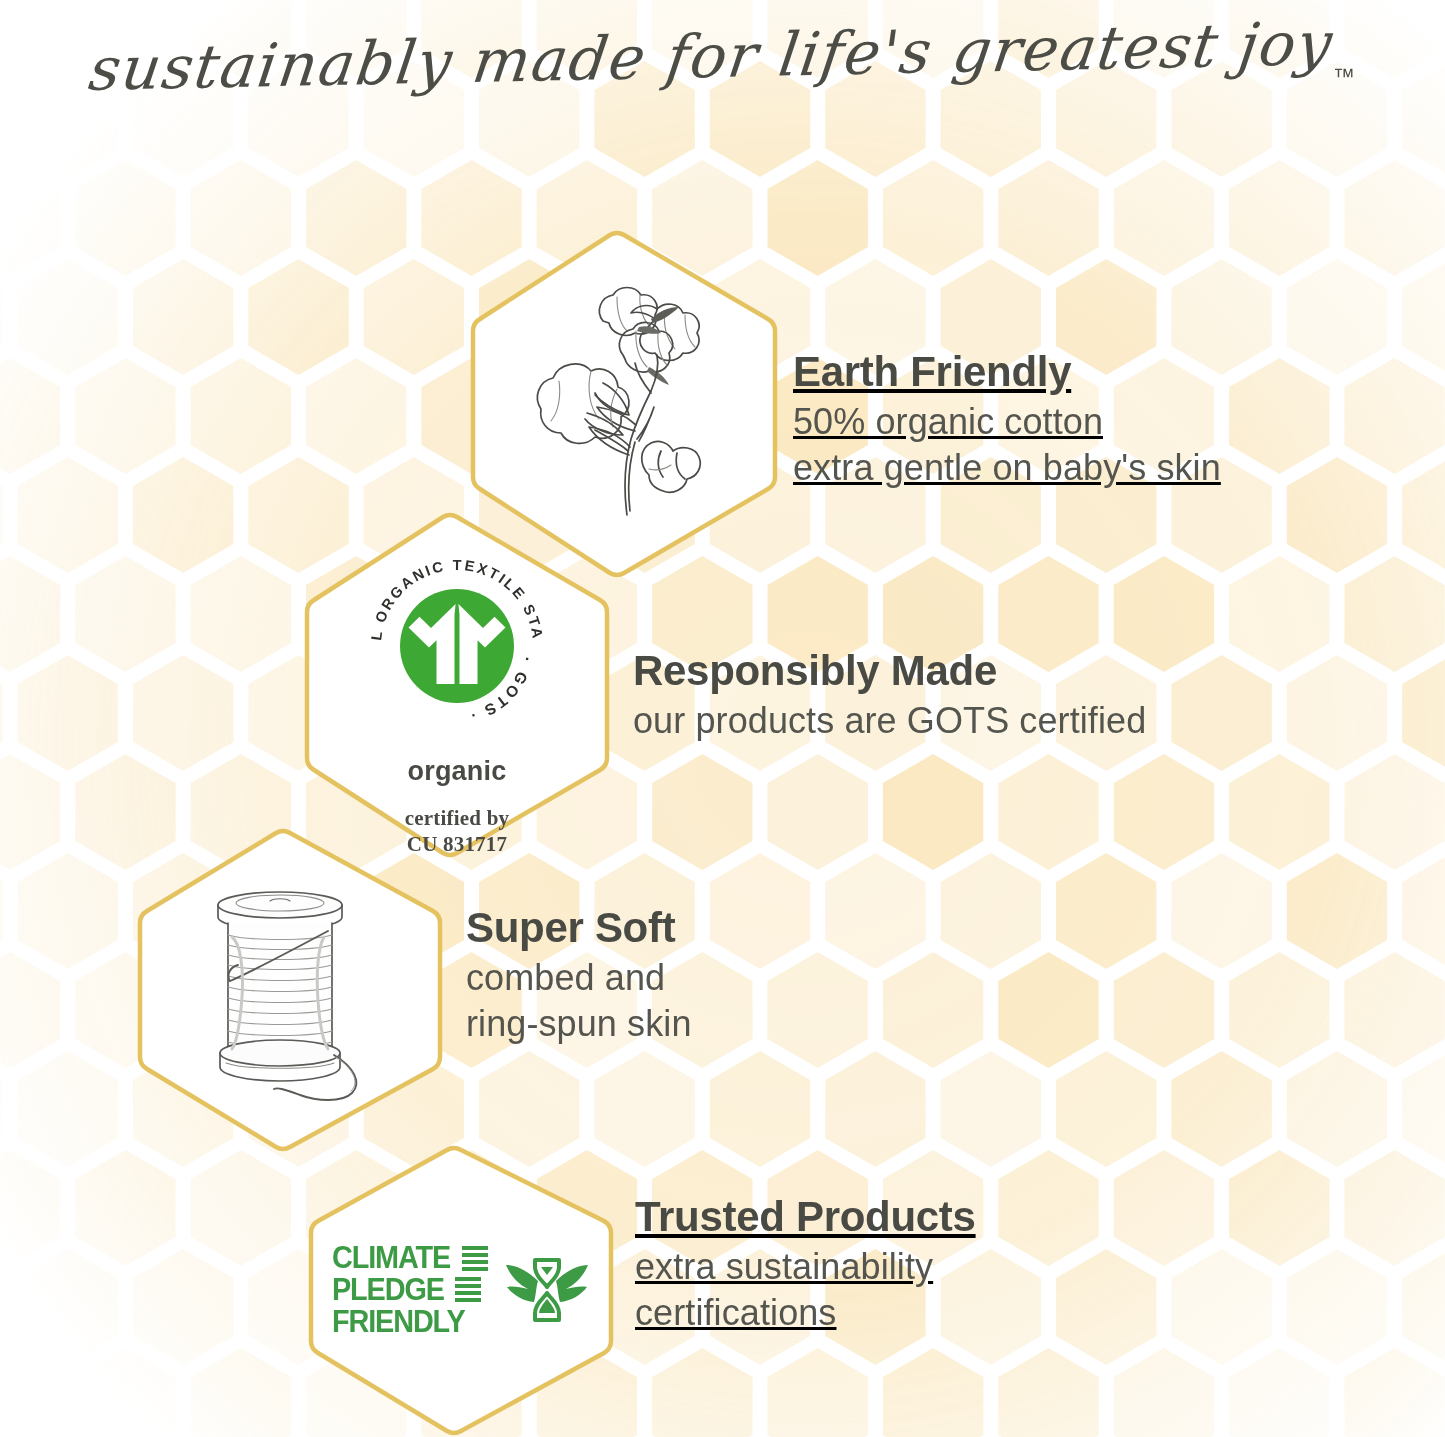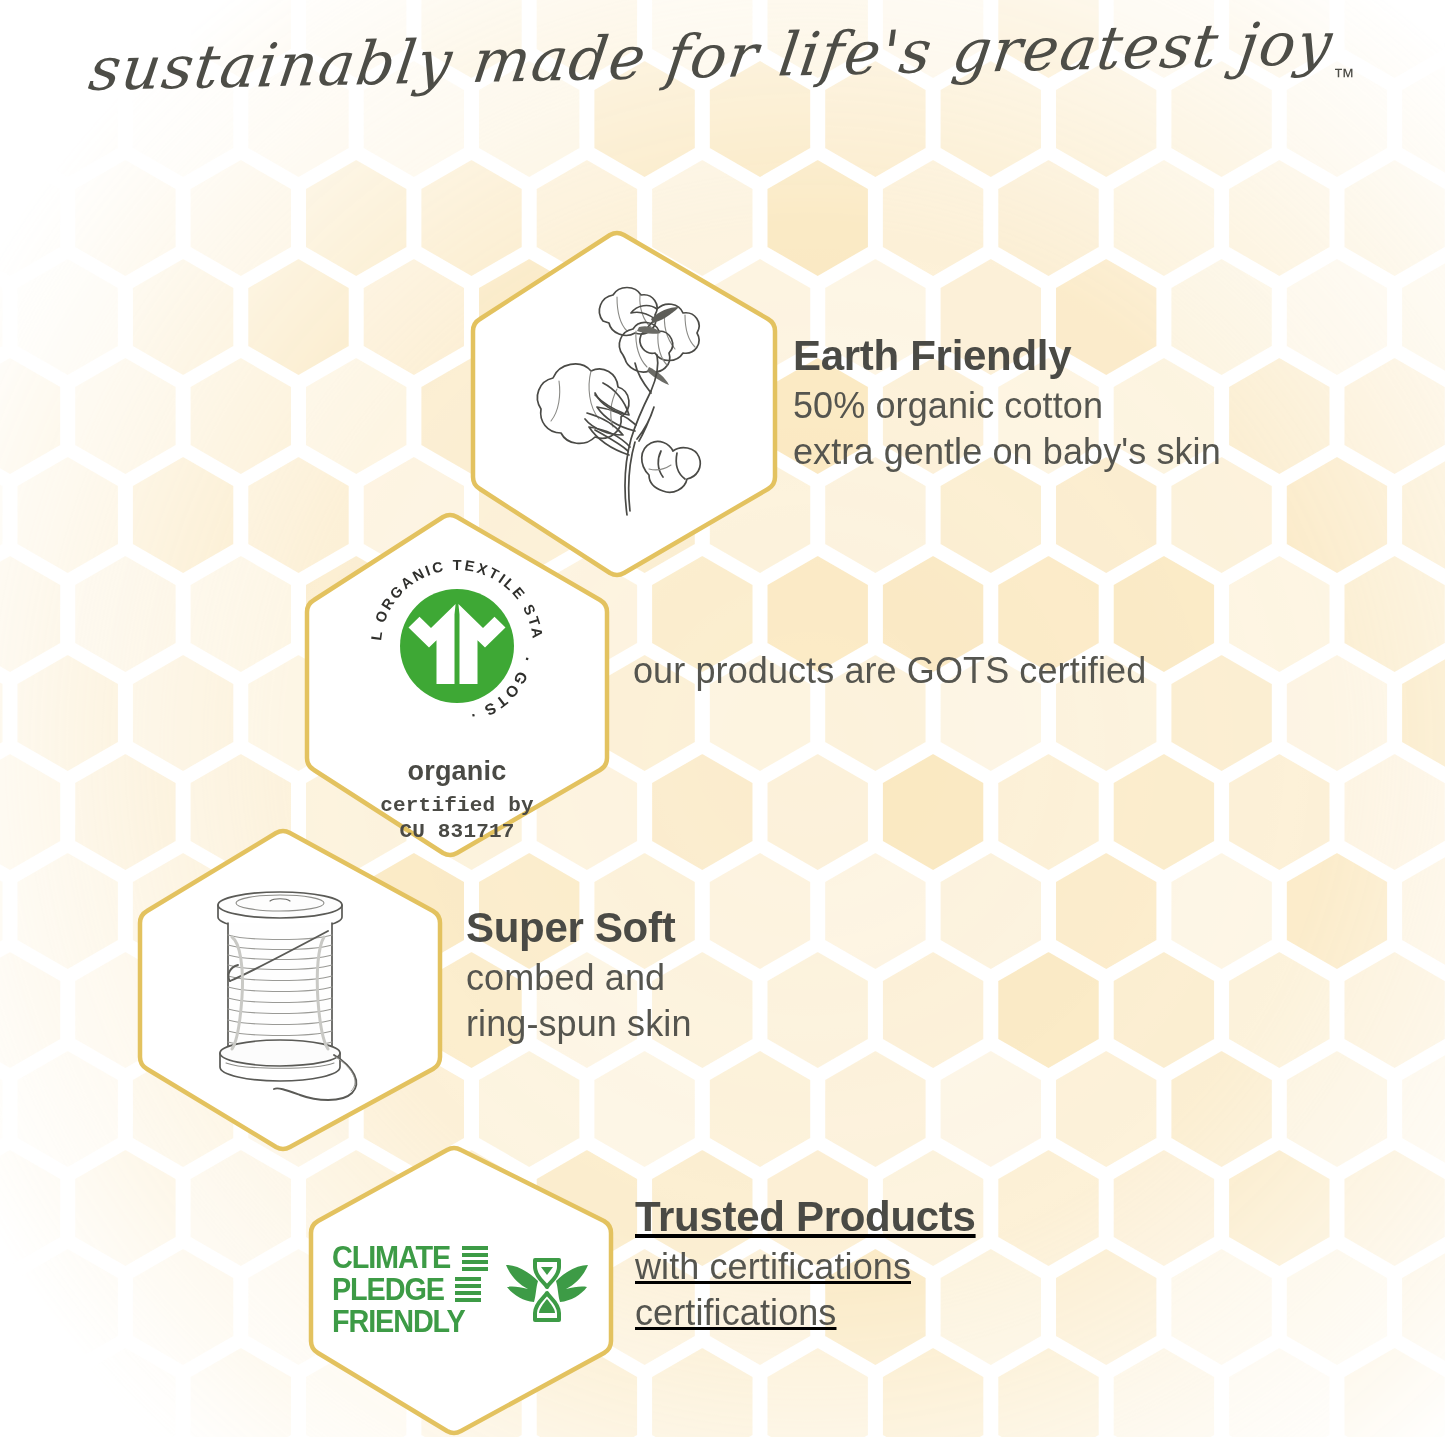--- a/index.html
+++ b/index.html
@@ -96,23 +96,23 @@
   
   .gots-wrap{display:flex;flex-direction:column;align-items:center;}
   .gots-mark{position:relative;width:196px;height:196px;}
   .gots-mark svg{display:block;}
   .gots-organic{
     font-family:"Liberation Sans", sans-serif;
     font-weight:bold;font-size:27px;color:#4a4a45;
     margin-top:12px;letter-spacing:0.2px;text-align:center;
   }
   .gots-certline{
-    font-family:Liberation Mono, monospace;
+    font-family:Liberation Serif, serif;
     font-weight:bold;font-size:21px;color:#4a4a45;
-    line-height:1.22;text-align:center;margin-top:6px;letter-spacing:0.2px;
+    line-height:1.22;text-align:center;margin-top:19px;letter-spacing:0.2px;
   }
 
   
   .cpf-wrap{display:flex;align-items:center;gap:16px;}
   .cpf-words{display:flex;flex-direction:column;}
   .cpf-row{display:flex;align-items:center;}
   .cpf-word{
     font-family:"Liberation Sans", sans-serif;
     font-weight:bold;
     font-size:31px;
@@ -444,21 +444,21 @@
           <path d="M140 48 C148 46 156 48 162 54 C152 56 144 54 138 52 Z" fill="#6b6b66" stroke="none"></path>
           <path d="M150 88 C158 92 166 98 170 106 C160 102 152 96 148 92 Z" fill="#6b6b66" stroke="none"></path>
 
           <path d="M152 112 C158 98 160 86 158 76"></path>
           <path d="M152 114 C144 104 138 94 136 84"></path>
         </g>
       </svg>
     </div>
   </div>
 
-  <div class="feature-text" style="left:793px;top:333px;">
+  <div class="feature-text" style="left:793px;top:349px;text-decoration:underline;">
     <div class="feat-title">Earth Friendly</div>
     <div class="feat-line">50% organic cotton</div>
     <div class="feat-line">extra gentle on baby's skin</div>
   </div>
 
   <div class="hex-card" style="left:302px;top:512px;width:310px;height:346px;">
     <svg class="hex-svg" width="310" height="346" viewBox="0 0 310 346" xmlns="http://www.w3.org/2000/svg">
       <path d="M155 5 L298 88 Q305 92 305 100 L305 246 Q305 254 298 258 L155 341 Q148 345 141 341 L12 258 Q5 254 5 246 L5 100 Q5 92 12 88 L141 5 Q148 1 155 5 Z" fill="#ffffff" stroke="#E3C25F" stroke-width="4.5" stroke-linejoin="round"></path>
     </svg>
     <div class="hex-inner" style="justify-content:flex-start;padding-top:36px;">
@@ -488,20 +488,21 @@
         <div class="gots-organic">organic</div>
         <div class="gots-certline">
           <div>certified by</div>
           <div>CU 831717</div>
         </div>
       </div>
     </div>
   </div>
 
   <div class="feature-text" style="left:633px;top:648px;">
+    <div class="feat-title">Responsibly Made</div>
     <div class="feat-line">our products are GOTS certified</div>
   </div>
 
   <div class="hex-card" style="left:135px;top:828px;width:310px;height:324px;">
     <svg class="hex-svg" width="310" height="324" viewBox="0 0 310 324" xmlns="http://www.w3.org/2000/svg">
       <path d="M155 5 L298 83 Q305 87 305 95 L305 229 Q305 237 298 241 L155 319 Q148 323 141 319 L12 241 Q5 237 5 229 L5 95 Q5 87 12 83 L141 5 Q148 1 155 5 Z" fill="#ffffff" stroke="#E3C25F" stroke-width="4.5" stroke-linejoin="round"></path>
     </svg>
     <div class="hex-inner">
       <svg class="sketch" width="240" height="226" viewBox="0 0 240 226" xmlns="http://www.w3.org/2000/svg">
         <g fill="none" stroke="#5a5a56" stroke-width="1.7" stroke-linecap="round" stroke-linejoin="round">
@@ -593,17 +594,17 @@
             <path d="M37 16 L49 16 L43 24 Z"></path>
             <path d="M43 48 C47 53 51 58 51 62 L35 62 C35 58 39 53 43 48 Z"></path>
           </g>
         </svg>
       </div>
     </div>
   </div>
 
   <div class="feature-text" style="left:635px;top:1194px;text-decoration:underline;">
     <div class="feat-title">Trusted Products</div>
-    <div class="feat-line">with certifications</div>
+    <div class="feat-line">extra sustainability</div>
     <div class="feat-line">certifications</div>
   </div>
 
 </div>
 
 </body></html>

